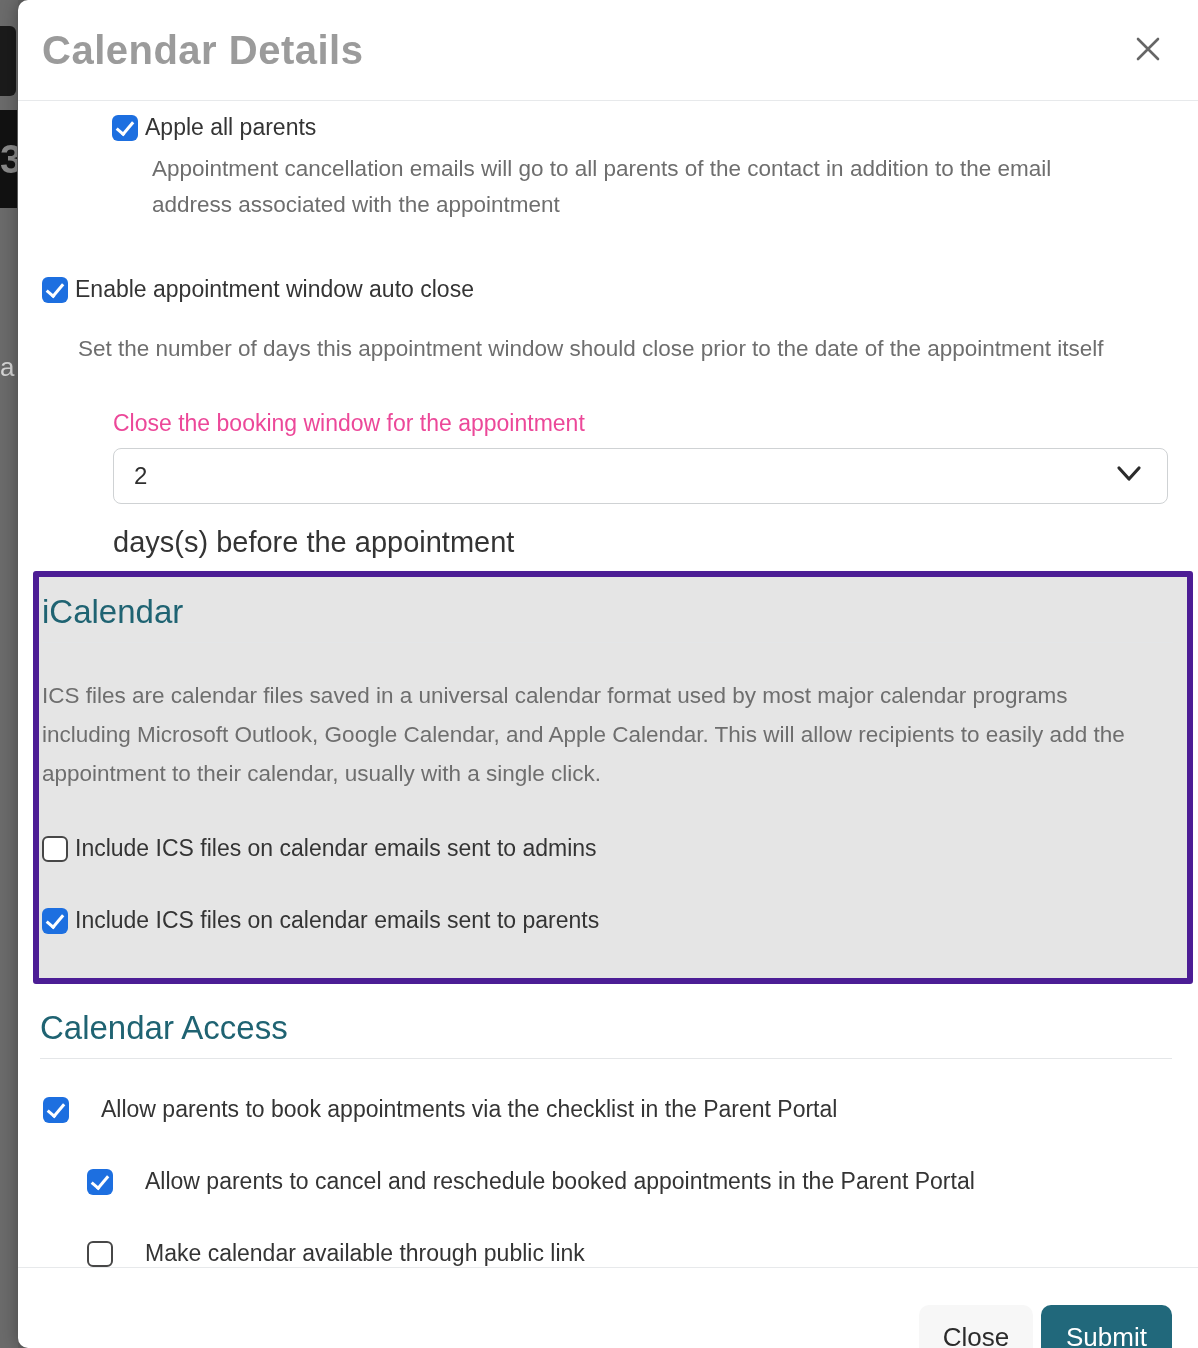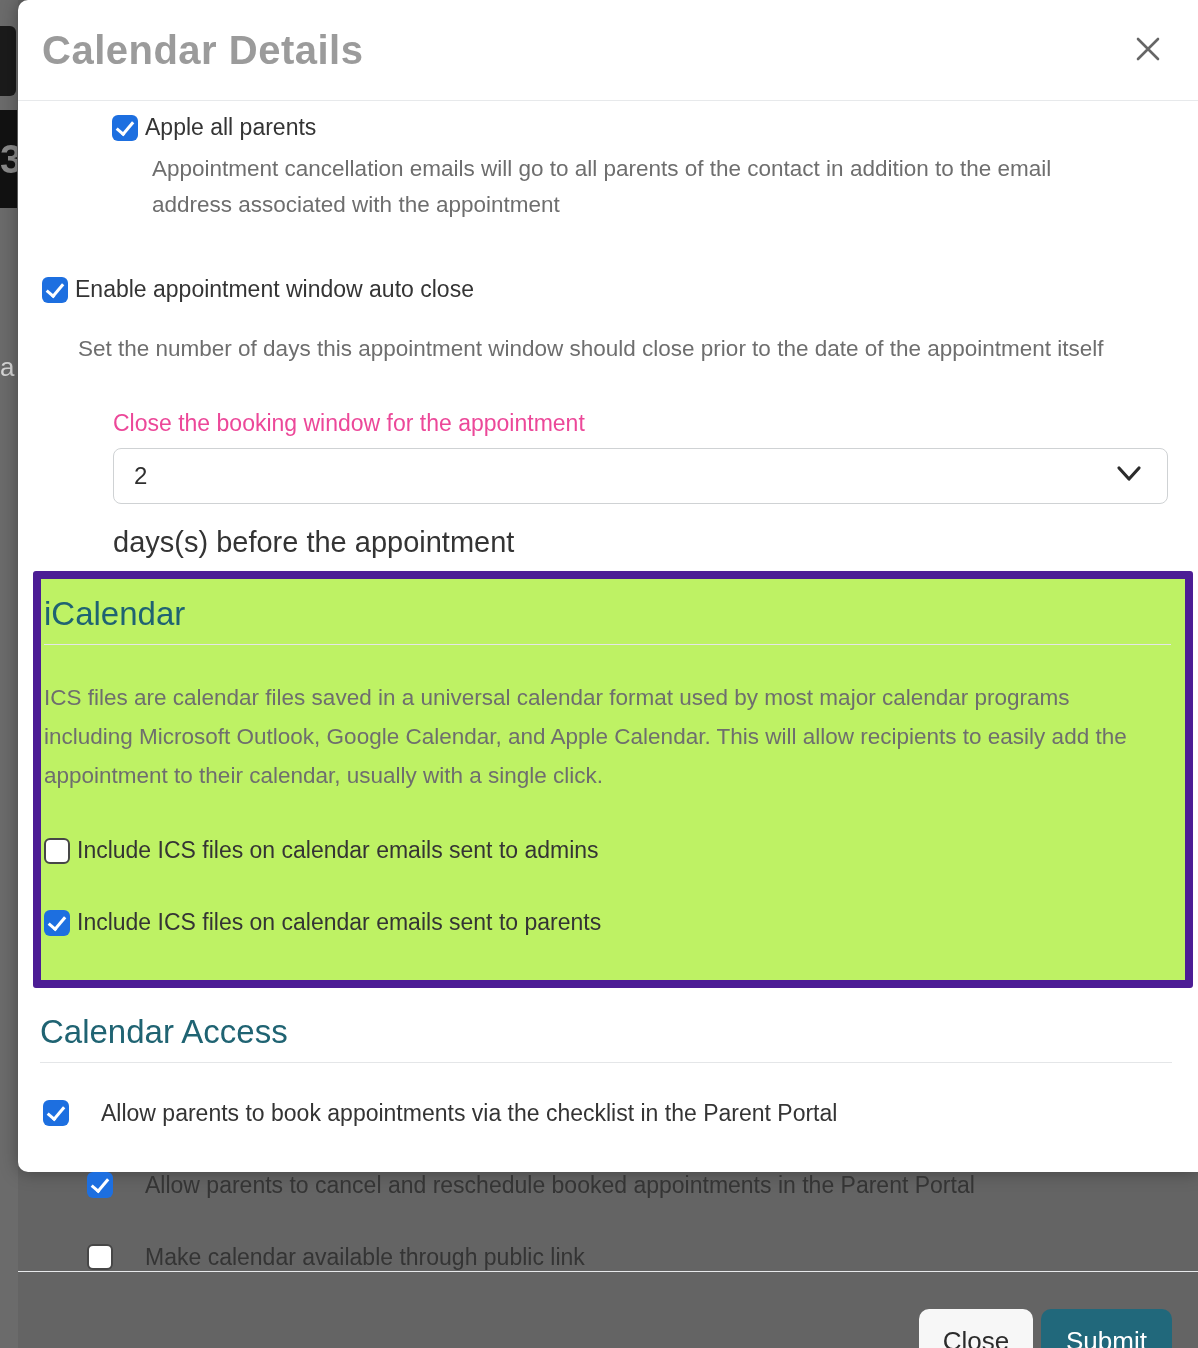--- a/index.html
+++ b/index.html
@@ -13,21 +13,21 @@
   }
 
   
   .bg-strip { position:absolute; left:0; top:0; width:18px; height:1348px; background:#6b6b6b; }
   .bg-block-top { position:absolute; left:0; top:26px; width:16px; height:70px; background:#1b1b1b; border-radius:0 6px 6px 0; }
   .bg-block-mid { position:absolute; left:0; top:110px; width:17px; height:98px; background:#121212; color:#8a8a8a; font-size:40px; font-weight:700; line-height:98px; text-align:right; overflow:hidden; }
   .bg-letter { position:absolute; left:0; top:352px; color:#d6d6d6; font-size:26px; }
 
   
   .modal {
-    position:absolute; left:18px; top:0; width:1180px; height:1172px;
+    position:absolute; left:18px; top:0; width:1180px; height:1348px;
     background:#ffffff;
     border-radius:10px 0 0 10px;
     display:flex; flex-direction:column;
     box-shadow:0 0 18px rgba(0,0,0,.35);
   }
 
   .modal-header {
     flex:none; height:101px;
     border-bottom:1px solid #e7e9eb;
     display:flex; align-items:center;
@@ -66,34 +66,34 @@
     border:1px solid #cfd2d4; border-radius:8px; background:#fff;
     display:flex; align-items:center; padding:0 24px 0 20px;
     font-size:24px; color:#2f2f2f; cursor:pointer;
   }
   .select-box .chev { margin-left:auto; }
   .field-suffix { margin-top:22px; font-size:29px; color:#343434; }
 
   
   .highlight-box {
     margin:12px 7px 0 -7px; width:1160px;
-    border:8px solid #4c1d95; border-radius:3px;
-    background:#bef264; padding:8px 14px 44px 3px;
+    border:6px solid #4c1d95; border-radius:3px;
+    background:#e5e5e5; padding:8px 14px 44px 3px;
   }
   .sec-heading { font-size:33px; color:#1f6372; font-weight:400; }
   .sec-divider { border-bottom:1px solid #e4e6e8; margin-top:11px; }
   .highlight-box .sec-heading { margin-top:8px; }
   .highlight-box .italic-note { margin-top:33px; max-width:1105px; line-height:39px; }
   .ics-row { margin-top:42px; }
   .ics-row + .ics-row { margin-top:45px; }
 
   
   .access-sec { margin-top:25px; }
   .access-sec .sec-divider { width:1132px; }
-  .access-row { display:flex; align-items:flex-start; margin-left:3px; }
+  .access-row { display:flex; align-items:flex-end; margin-left:3px; }
   .access-row .cb-label { margin-left:32px; }
   .access-row-1 { margin-top:37px; }
   .access-row-2, .access-row-3 { margin-top:45px;padding-left:44px; }
 
   
   .modal-footer {
     flex:none; margin-top:auto;
     border-top:1px solid #e7e9eb;
     padding:37px 26px 31px 26px;
     display:flex; justify-content:flex-end; gap:8px;

